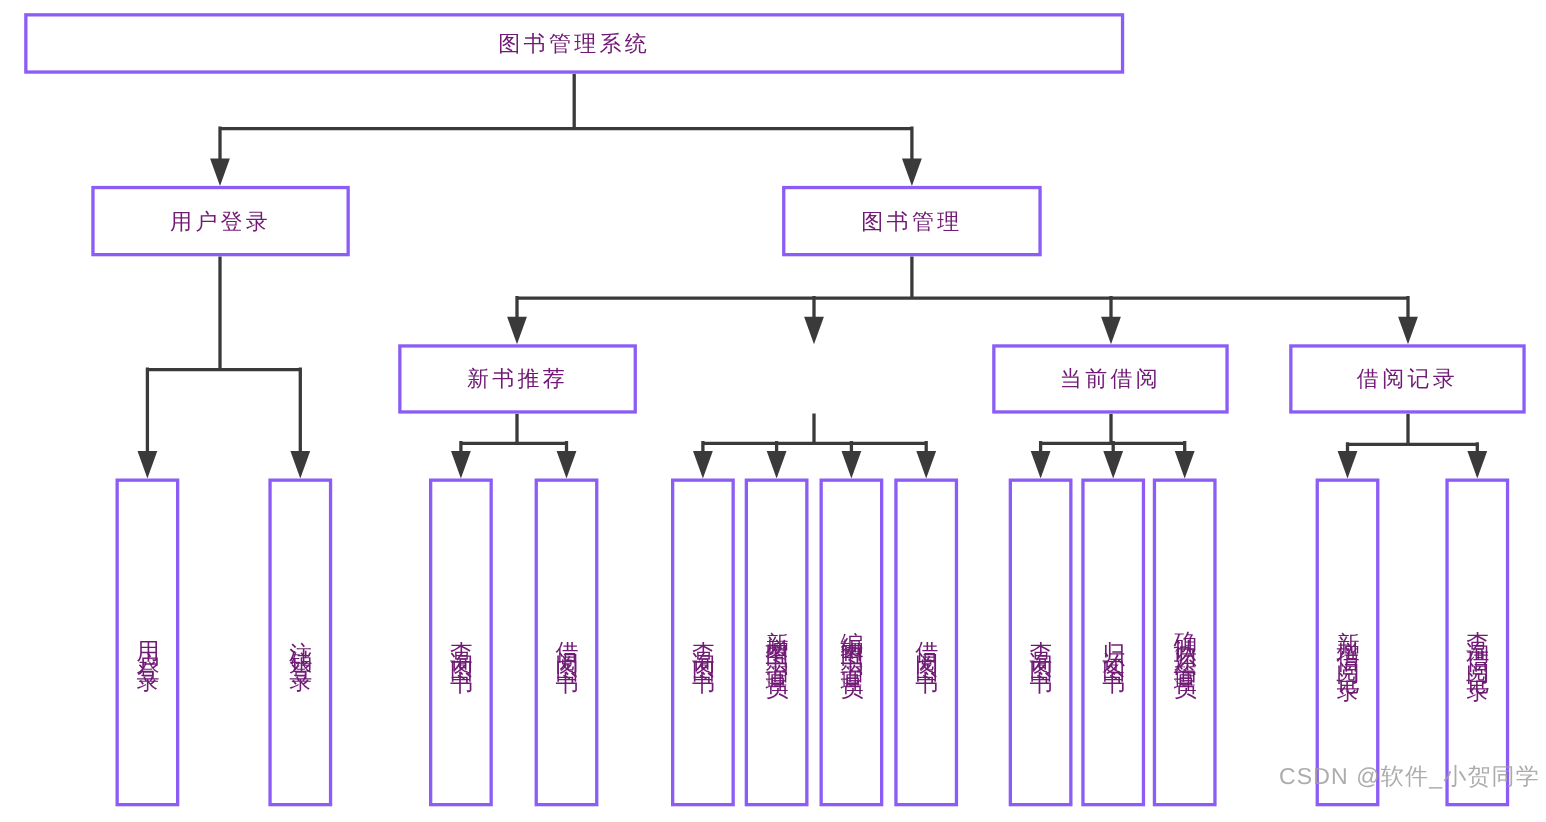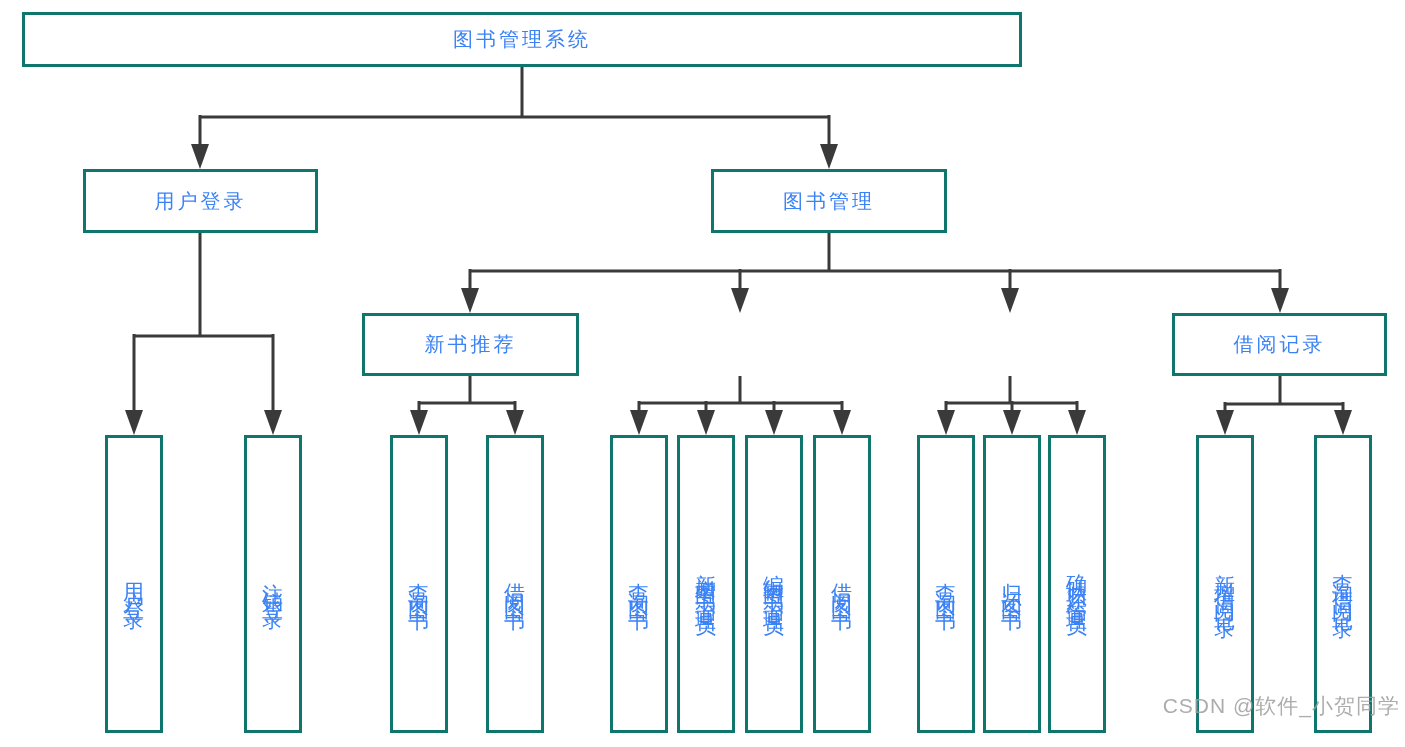--- a/index.html
+++ b/index.html
@@ -17,23 +17,23 @@
   }
   #wires {
     position: absolute;
     left: 0; top: 0;
     width: 1405px; height: 747px;
     pointer-events: none;
   }
   .node {
     position: absolute;
     box-sizing: border-box;
-    border: 3px solid #0f766e;
+    border: 3px solid #8b5cf6;
     background: #ffffff;
-    color: #3b82f6;
+    color: #701a75;
     display: flex;
     align-items: center;
     justify-content: center;
     font-size: 20px;
     letter-spacing: 3px;
     white-space: nowrap;
   }
   .node.hbox {
     
   }
@@ -109,20 +109,21 @@
       <polygon points="1334,410 1352,410 1343,435"></polygon>
     </g>
   </svg>
 
   <div class="node hbox" style="left:22px; top:12px; width:1000px; height:55px;">图书管理系统</div>
 
   <div class="node hbox" style="left:83px; top:169px; width:235px; height:64px;">用户登录</div>
   <div class="node hbox" style="left:711px; top:169px; width:236px; height:64px;">图书管理</div>
 
   <div class="node hbox" style="left:362px; top:313px; width:217px; height:63px;">新书推荐</div>
+  <div class="node hbox" style="left:902px; top:313px; width:215px; height:63px;">当前借阅</div>
   <div class="node hbox" style="left:1172px; top:313px; width:215px; height:63px;">借阅记录</div>
 
   <div class="node leaf" style="left:105px;">用户登录</div>
   <div class="node leaf" style="left:244px;">注销登录</div>
 
   <div class="node leaf" style="left:390px;">查询图书</div>
   <div class="node leaf" style="left:486px;">借阅图书</div>
 
   <div class="node leaf" style="left:610px;">查询图书</div>
   <div class="node leaf" style="left:677px; letter-spacing:6px;">新增图书（管理员）</div>

